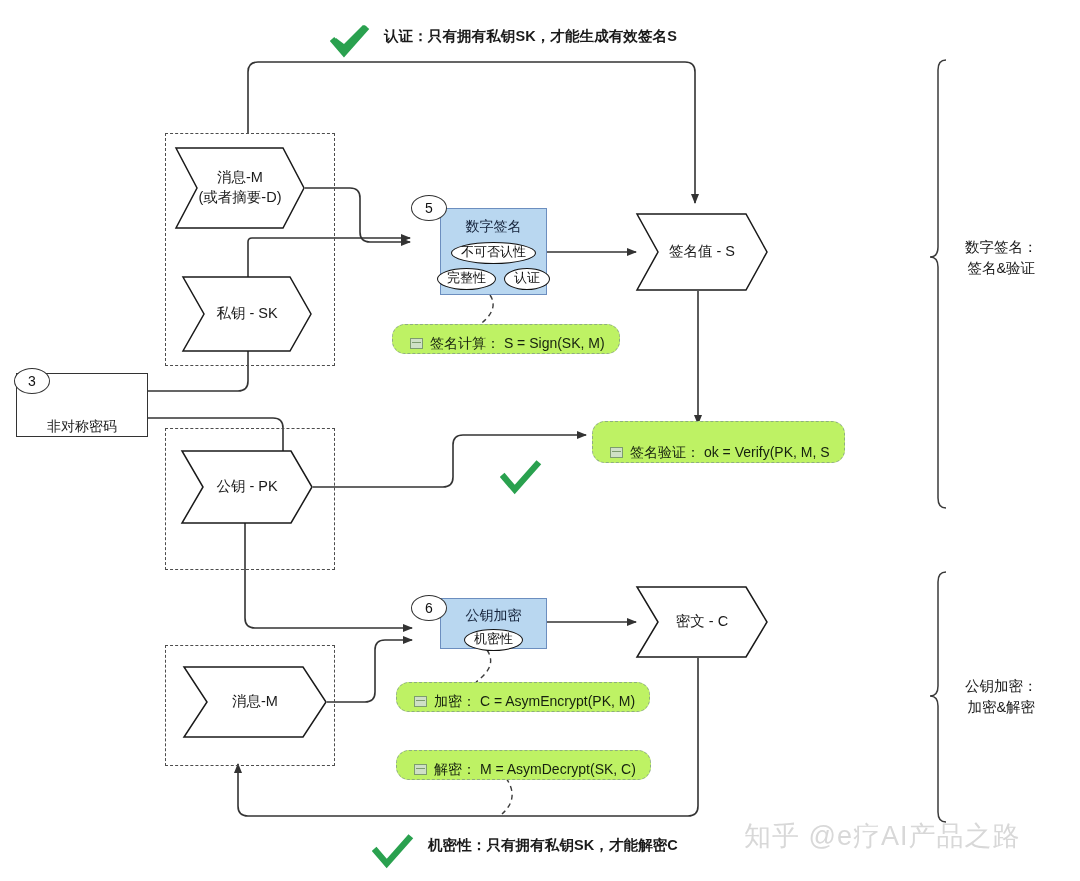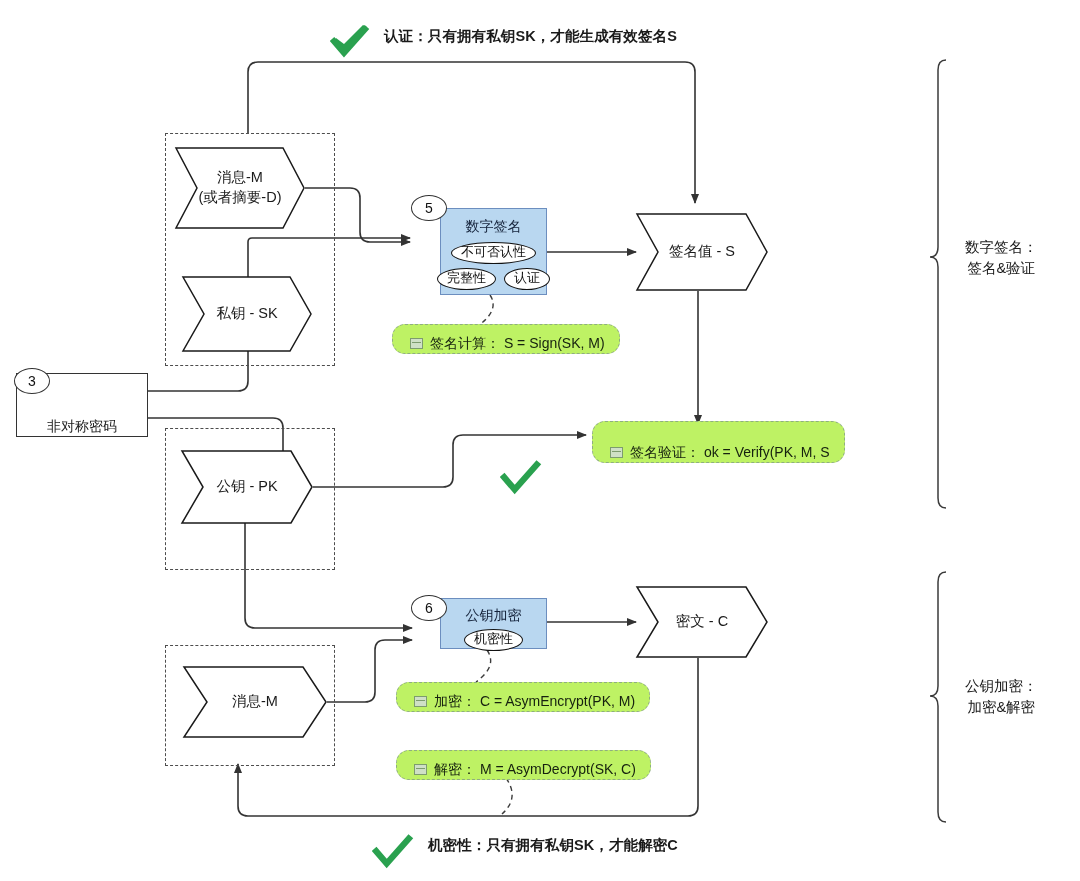--- a/index.html
+++ b/index.html
@@ -346,14 +346,15 @@
       <path d="M2,14 L14,28 L37,2" fill="none" stroke="#2aa14f" stroke-width="6" stroke-linecap="butt" stroke-linejoin="miter"></path>
     </svg>
     <div class="ctext">机密性：只有拥有私钥SK，才能解密C</div>
   </div>
 
   <div class="bracelabel" style="left:965px;top:237px;">数字签名：
 签名&amp;验证</div>
   <div class="bracelabel" style="left:965px;top:676px;">公钥加密：
 加密&amp;解密</div>
 
+  <div class="watermark" style="left:744px;top:818px;">知乎 @e疗AI产品之路</div>
 
 </div>
 
 </body></html>

